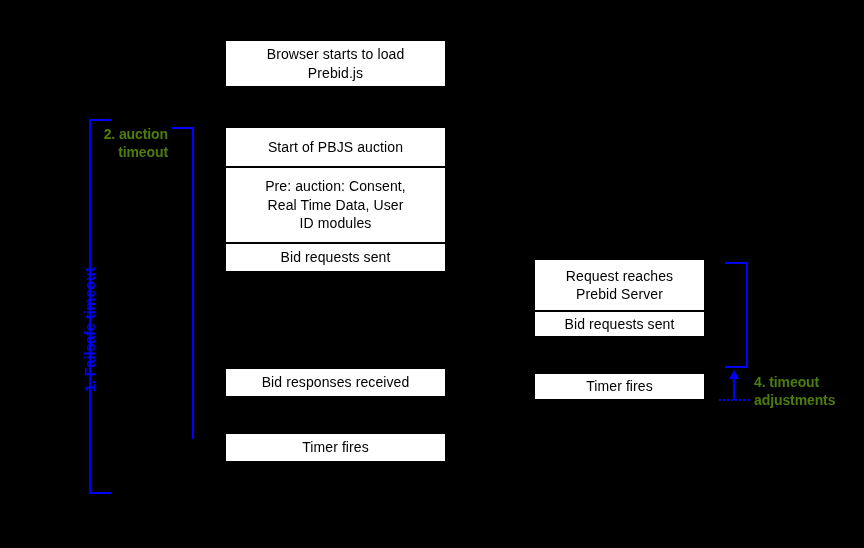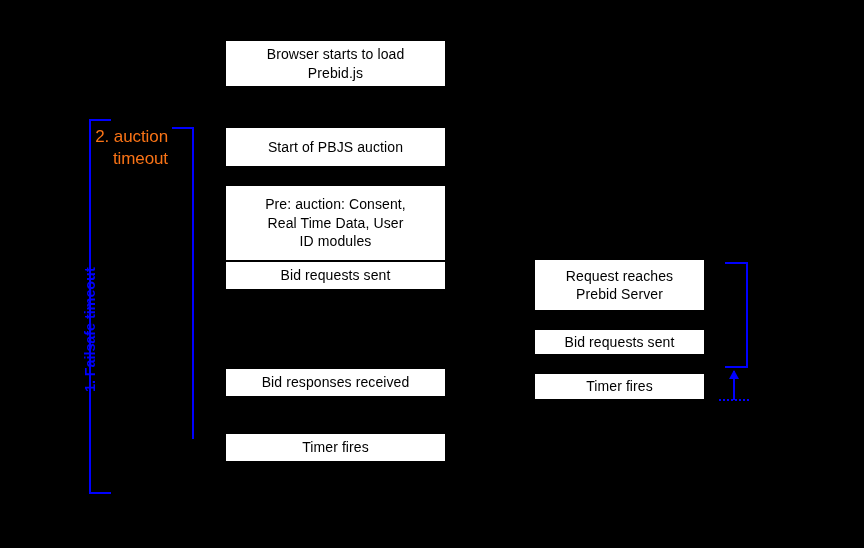--- a/index.html
+++ b/index.html
@@ -26,28 +26,28 @@
     align-items: center;
     justify-content: center;
     text-align: center;
     font-size: 14px;
     line-height: 1.32;
     letter-spacing: 0.1px;
     padding: 2px 6px;
     white-space: pre-line;
   }
   
-  .box.attached-top { border-top: 1px solid #000000; margin-top: 18px; }
+  .box.attached-top { border-top: 1px solid #000000; }
 
   
   .blue-text {
     position: absolute;
-    color: #f97316;
-    font-size: 17px;
-    font-weight: normal;
+    color: #4d7c0f;
+    font-size: 14px;
+    font-weight: bold;
     line-height: 1.28;
     white-space: pre-line;
     letter-spacing: -0.1px;
   }
   .blue-text.right-align { text-align: right; }
   .blue-text.left-align { text-align: left; }
 
   .vtext {
     position: absolute;
     color: #0000ff;
@@ -129,14 +129,16 @@
   <div class="h-line" style="left:172px; top:127px; width:22px;"></div>
   <div class="blue-text right-align" style="left:88px; top:126px; width:80px;">2. auction
 timeout</div>
 
   <div class="v-line" style="left:746px; top:262px; height:106px;"></div>
   <div class="h-line" style="left:725px; top:262px; width:23px;"></div>
   <div class="h-line" style="left:725px; top:366px; width:23px;"></div>
 
   <div class="arrow-up" style="left:733px; top:371px; height:29px;"></div>
   <div class="dot-line" style="left:719px; top:399px; width:30px;"></div>
+  <div class="blue-text left-align" style="left:754px; top:374px; width:110px;">4. timeout
+adjustments</div>
 
 </div>
 
 </body></html>

